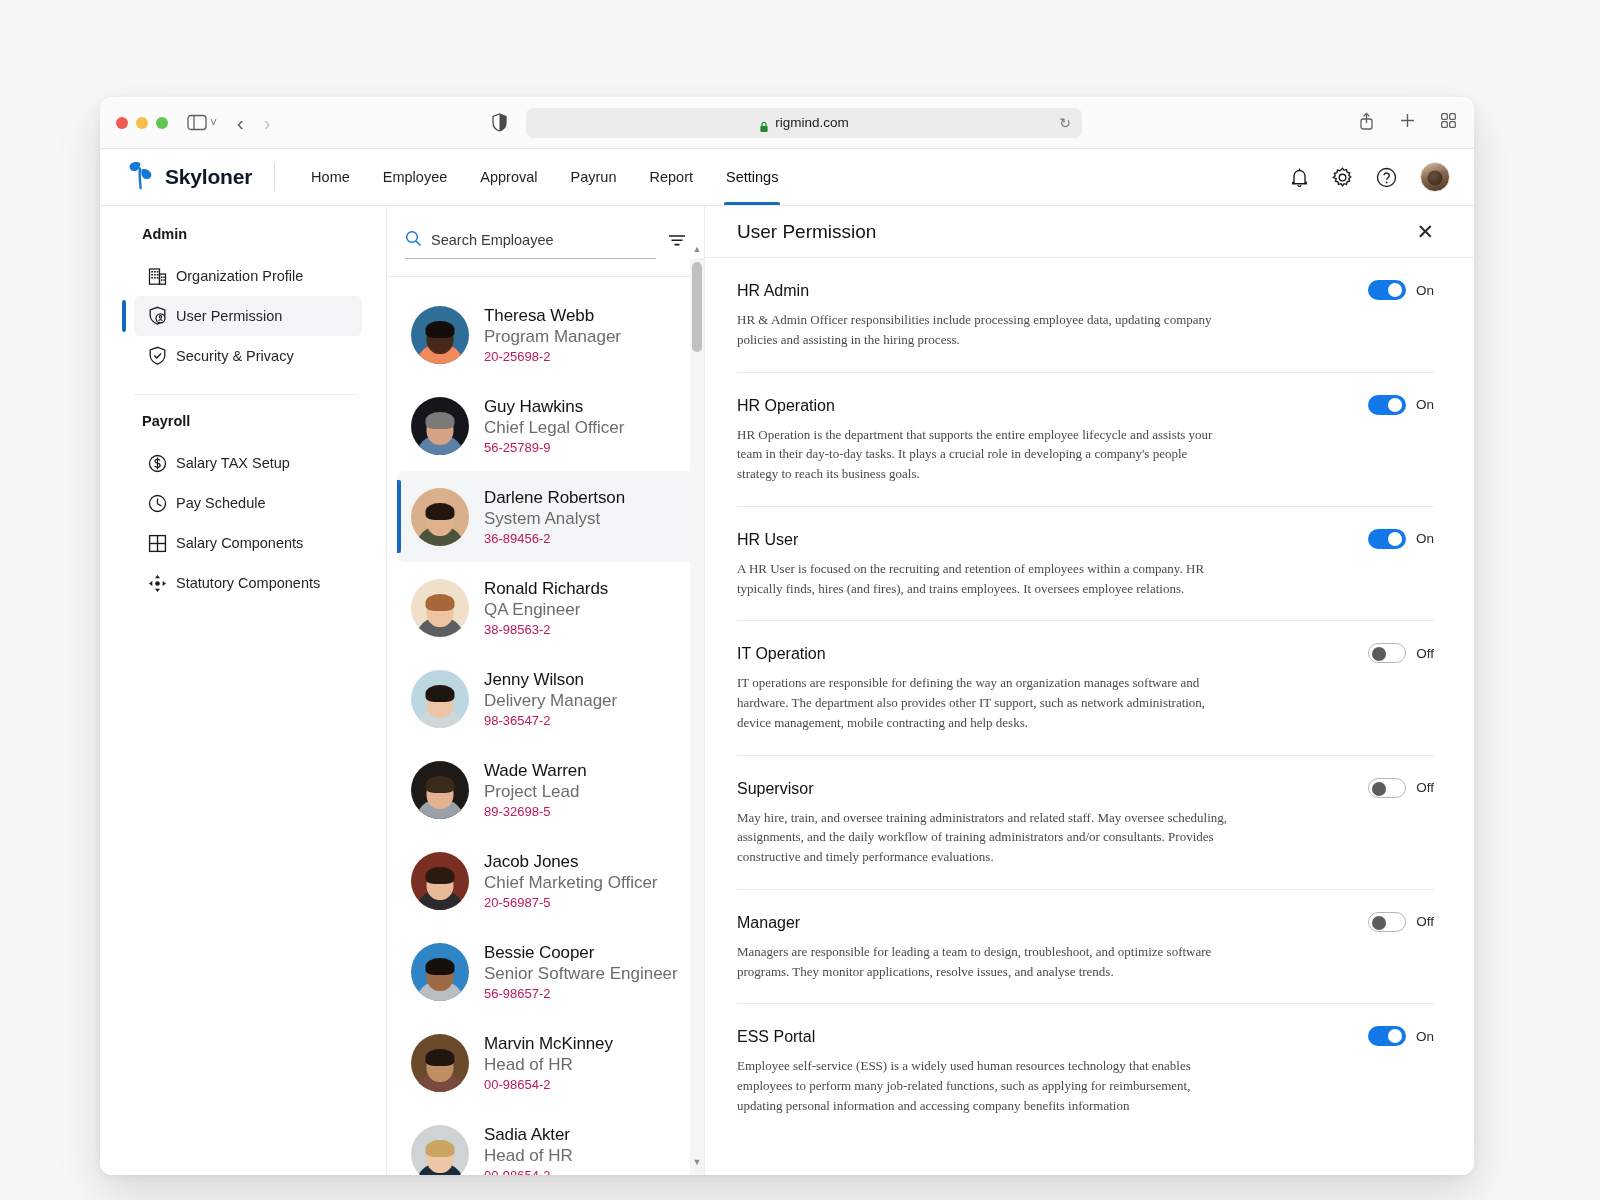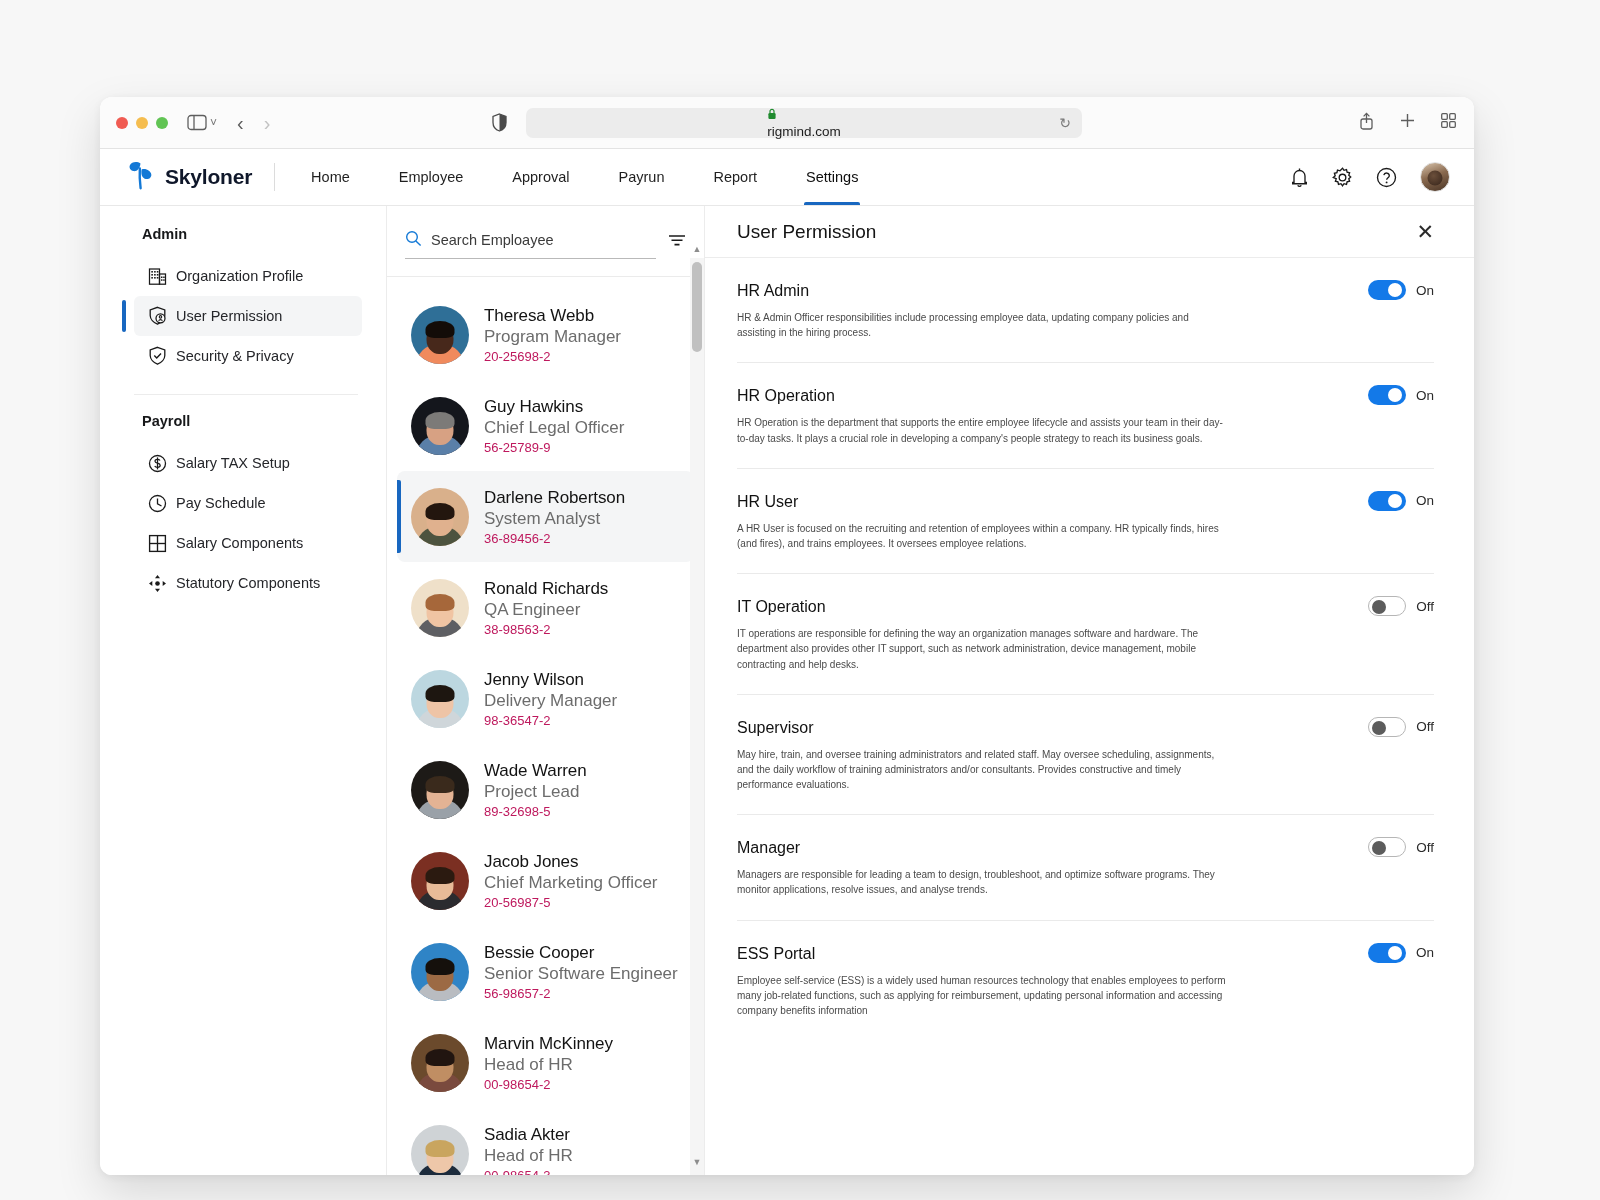--- a/index.html
+++ b/index.html
@@ -49,21 +49,21 @@
     display: flex; align-items: center; gap: 18px;
   }
   .shield { width: 16px; height: 20px; }
   .urlbar {
     width: 556px; height: 30px;
     background: #ececec;
     border-radius: 7px;
     display: flex; align-items: center; justify-content: center;
     position: relative;
   }
-  .url-inner { display: flex; align-items: flex-start; gap: 7px; flex-direction: column; }
+  .url-inner { display: flex; align-items: flex-end; gap: 7px; }
   .lock { width: 9px; height: 11px; position: relative; }
   .url-text { font-size: 13.5px; color: #1c1c1c; }
   .reload { position: absolute; right: 11px; font-size: 14px; color: #7a7a7a; }
 
   .chrome-right {
     position: absolute; right: 18px;
     display: flex; align-items: center; gap: 26px;
   }
   .cr-ico { color: #5e5e5e; }
 
@@ -72,21 +72,21 @@
     height: 57px;
     background: #fff;
     border-bottom: 1px solid #e8e8e8;
     display: flex; align-items: center;
     padding: 0 22px 0 28px;
     position: relative;
   }
   .brand { display: flex; align-items: center; gap: 9px; }
   .brand-name { font-size: 21px; font-weight: 700; color: #0f172a; letter-spacing: -0.2px; }
   .vsep { width: 1px; height: 28px; background: #dcdcdc; margin: 0 20px 0 22px; }
-  .mainnav { display: flex; align-items: center; gap: 17px; height: 100%; }
+  .mainnav { display: flex; align-items: center; gap: 1px; height: 100%; }
   .navitem {
     font-size: 14.5px; color: #1f1f1f;
     padding: 0 16px; height: 100%;
     display: flex; align-items: center;
     position: relative;
   }
   .navitem.active { color: #0d0d0d; }
   .navitem.active::after {
     content: ""; position: absolute; left: 14px; right: 14px; bottom: 0;
     height: 3px; background: #1867c0; border-radius: 2px 2px 0 0;
@@ -224,22 +224,22 @@
 
   .perm-list { padding: 0 40px 0 32px; }
   .perm {
     padding: 24px 0 22px 0;
     border-bottom: 1px solid #eaeaea;
     position: relative;
   }
   .perm:last-child { border-bottom: none; }
   .perm-title { font-size: 16px; color: #111; font-weight: 500; }
   .perm-desc {
-    font-size: 10px; color: #4a4a4a; line-height: 1.52;
-    margin-top: 10px; max-width: 490px;
+    font-size: 13px; color: #4a4a4a; line-height: 1.52;
+    margin-top: 10px; max-width: 490px; font-family: Liberation Serif, serif;
   }
   .toggle-wrap {
     position: absolute; right: 0; top: 22px;
     display: flex; align-items: center; gap: 10px;
   }
   .switch {
     width: 38px; height: 20px; border-radius: 11px; position: relative;
     background: #1379e8;
   }
   .switch.off { background: #fff; border: 1.3px solid #b6b6b6; }

